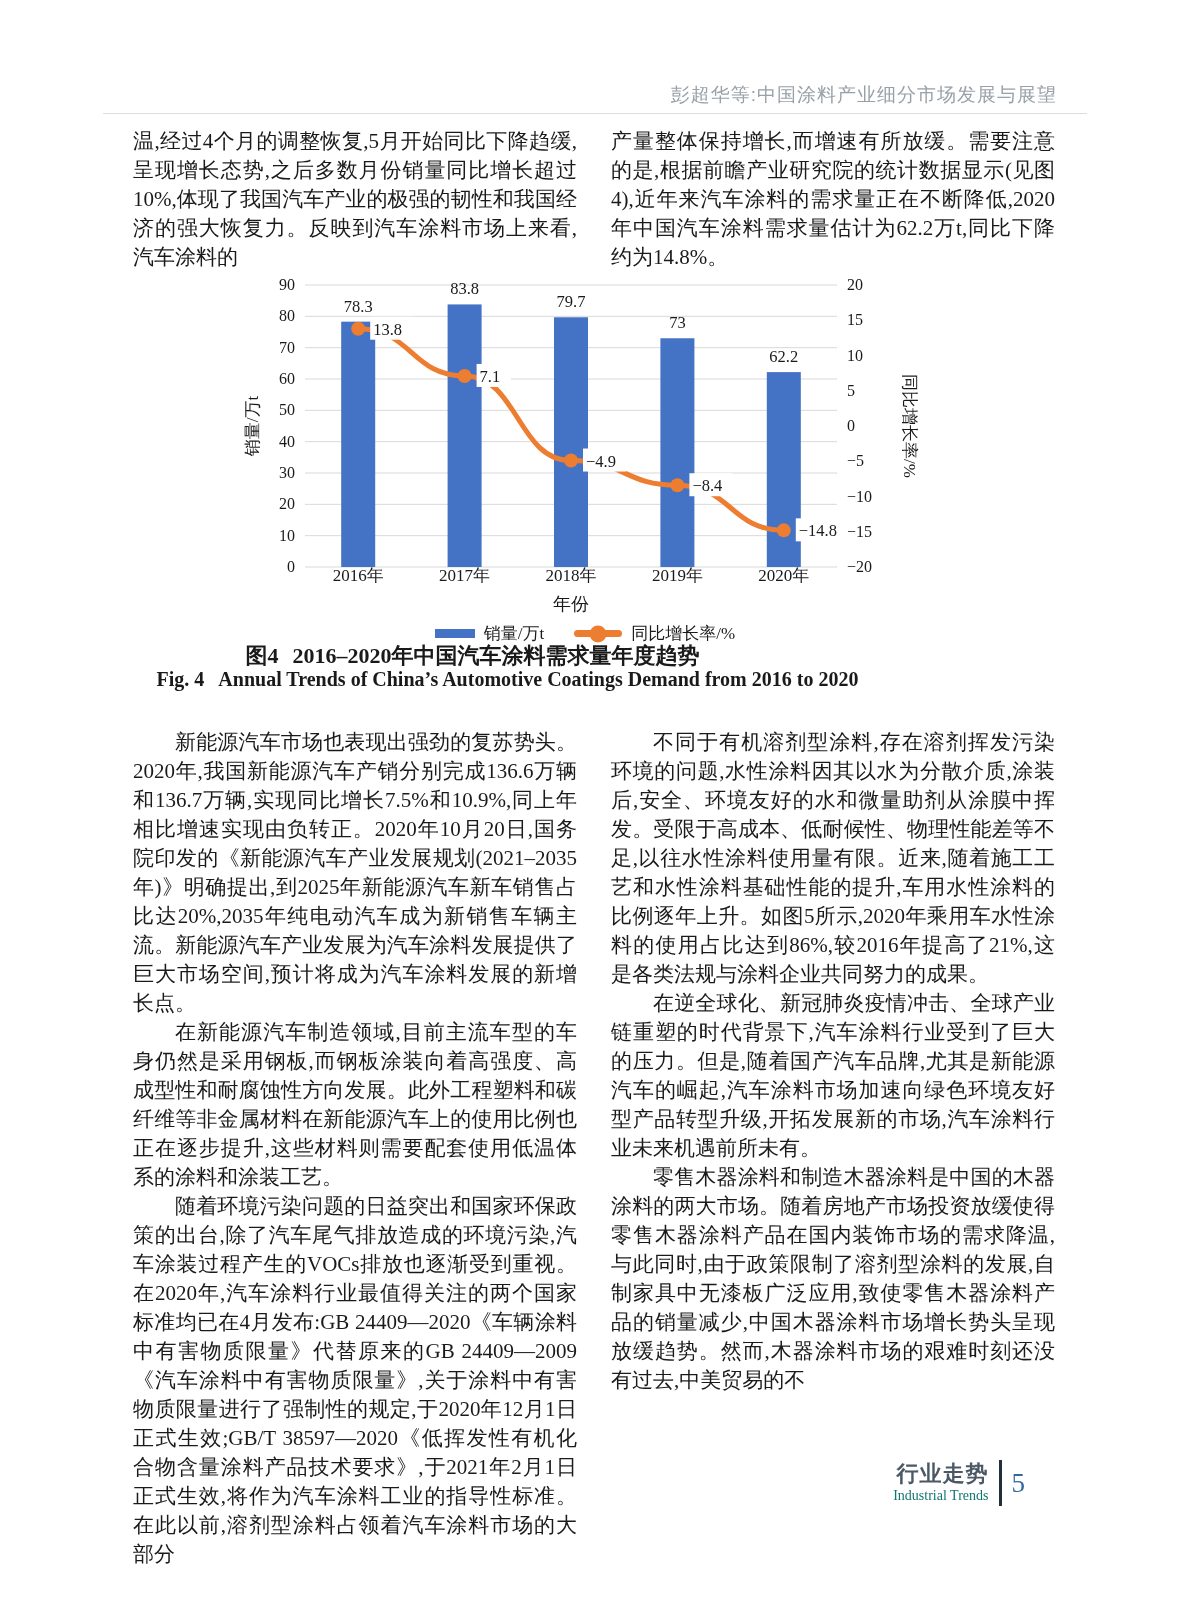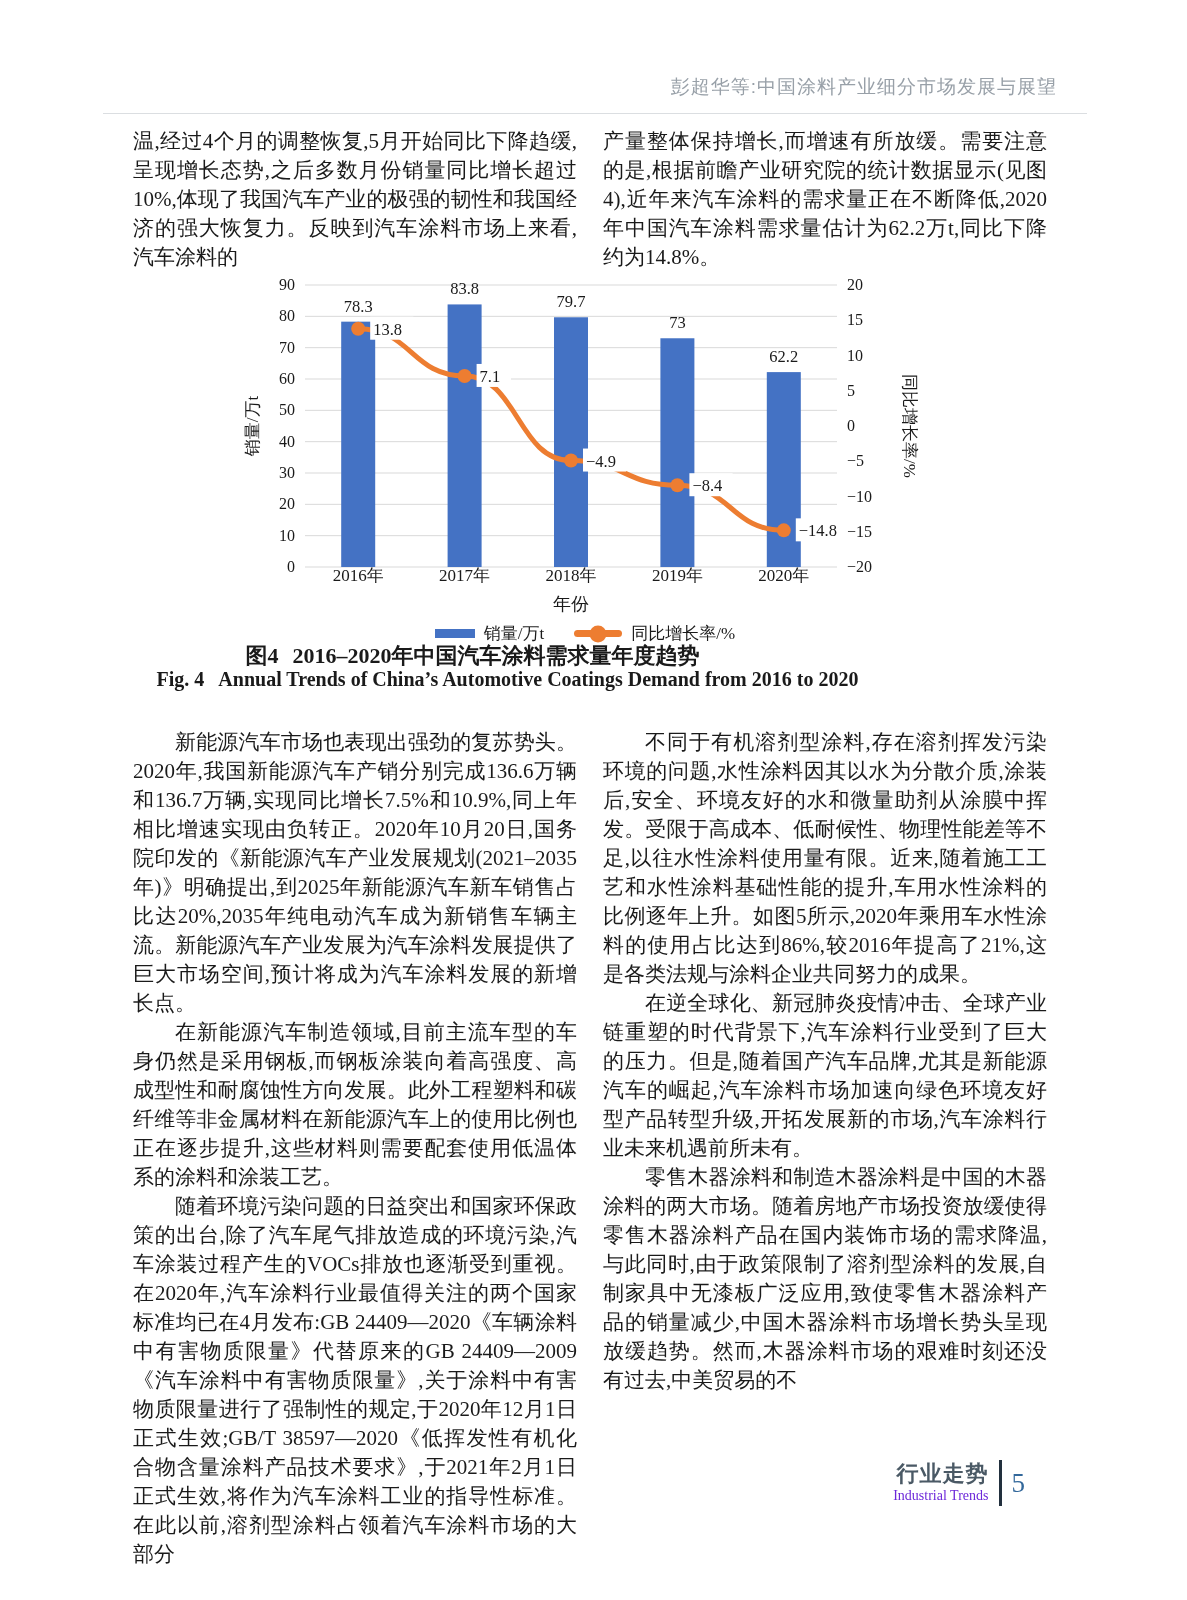--- a/index.html
+++ b/index.html
@@ -7,32 +7,32 @@
   #page{
     position:relative;
     width:1187px;height:1600px;
     background:#ffffff;
     overflow:hidden;
     font-family:"Liberation Serif","DejaVu Serif",serif;
     color:#1a1a1a;
   }
   
   .header-title{
-    position:absolute;top:74px;right:130px;
+    position:absolute;top:82px;right:130px;
     font-family:"Liberation Sans","DejaVu Sans",sans-serif;
     font-size:19px;color:#98A0A8;letter-spacing:1px;
   }
   .header-rule{
     position:absolute;top:113px;left:103px;width:984px;height:1px;
     background:#DBDEE1;
   }
   
   .cols{
     position:absolute;left:133px;width:922px;
-    display:flex;column-gap:26px;
+    display:flex;column-gap:34px;
   }
   .top-cols{top:127px;}
   .body-cols{top:728px;}
   .col{width:444px;font-size:21px;line-height:29px;}
   .col p{margin:0;text-align:justify;text-indent:2em;}
   .col p.no-indent{text-indent:0;}
   
   .chart-block{position:absolute;top:268px;left:150px;width:890px;}
   .chart-block svg{display:block;overflow:visible;}
   .chart-xlabel{
@@ -197,19 +197,19 @@
     <div class="col">
       <p>不同于有机溶剂型涂料,存在溶剂挥发污染环境的问题,水性涂料因其以水为分散介质,涂装后,安全、环境友好的水和微量助剂从涂膜中挥发。受限于高成本、低耐候性、物理性能差等不足,以往水性涂料使用量有限。近来,随着施工工艺和水性涂料基础性能的提升,车用水性涂料的比例逐年上升。如图5所示,2020年乘用车水性涂料的使用占比达到86%,较2016年提高了21%,这是各类法规与涂料企业共同努力的成果。</p>
       <p>在逆全球化、新冠肺炎疫情冲击、全球产业链重塑的时代背景下,汽车涂料行业受到了巨大的压力。但是,随着国产汽车品牌,尤其是新能源汽车的崛起,汽车涂料市场加速向绿色环境友好型产品转型升级,开拓发展新的市场,汽车涂料行业未来机遇前所未有。</p>
       <p>零售木器涂料和制造木器涂料是中国的木器涂料的两大市场。随着房地产市场投资放缓使得零售木器涂料产品在国内装饰市场的需求降温,与此同时,由于政策限制了溶剂型涂料的发展,自制家具中无漆板广泛应用,致使零售木器涂料产品的销量减少,中国木器涂料市场增长势头呈现放缓趋势。然而,木器涂料市场的艰难时刻还没有过去,中美贸易的不</p>
     </div>
   </div>
 
   <div class="footer">
     <span class="footer-labels">
       <div class="footer-zh" style="color: rgb(74, 89, 101);">行业走势</div>
-      <div class="footer-en" style="color: #6d28d9;">Industrial Trends</div>
+      <div class="footer-en" style="color: #0f766e;">Industrial Trends</div>
     </span>
     <span class="footer-bar" style="background: rgb(34, 48, 62);"></span>
     <span class="footer-page" style="color: rgb(51, 104, 155);">5</span>
   </div>
 
 </div>
 
 </body></html>

